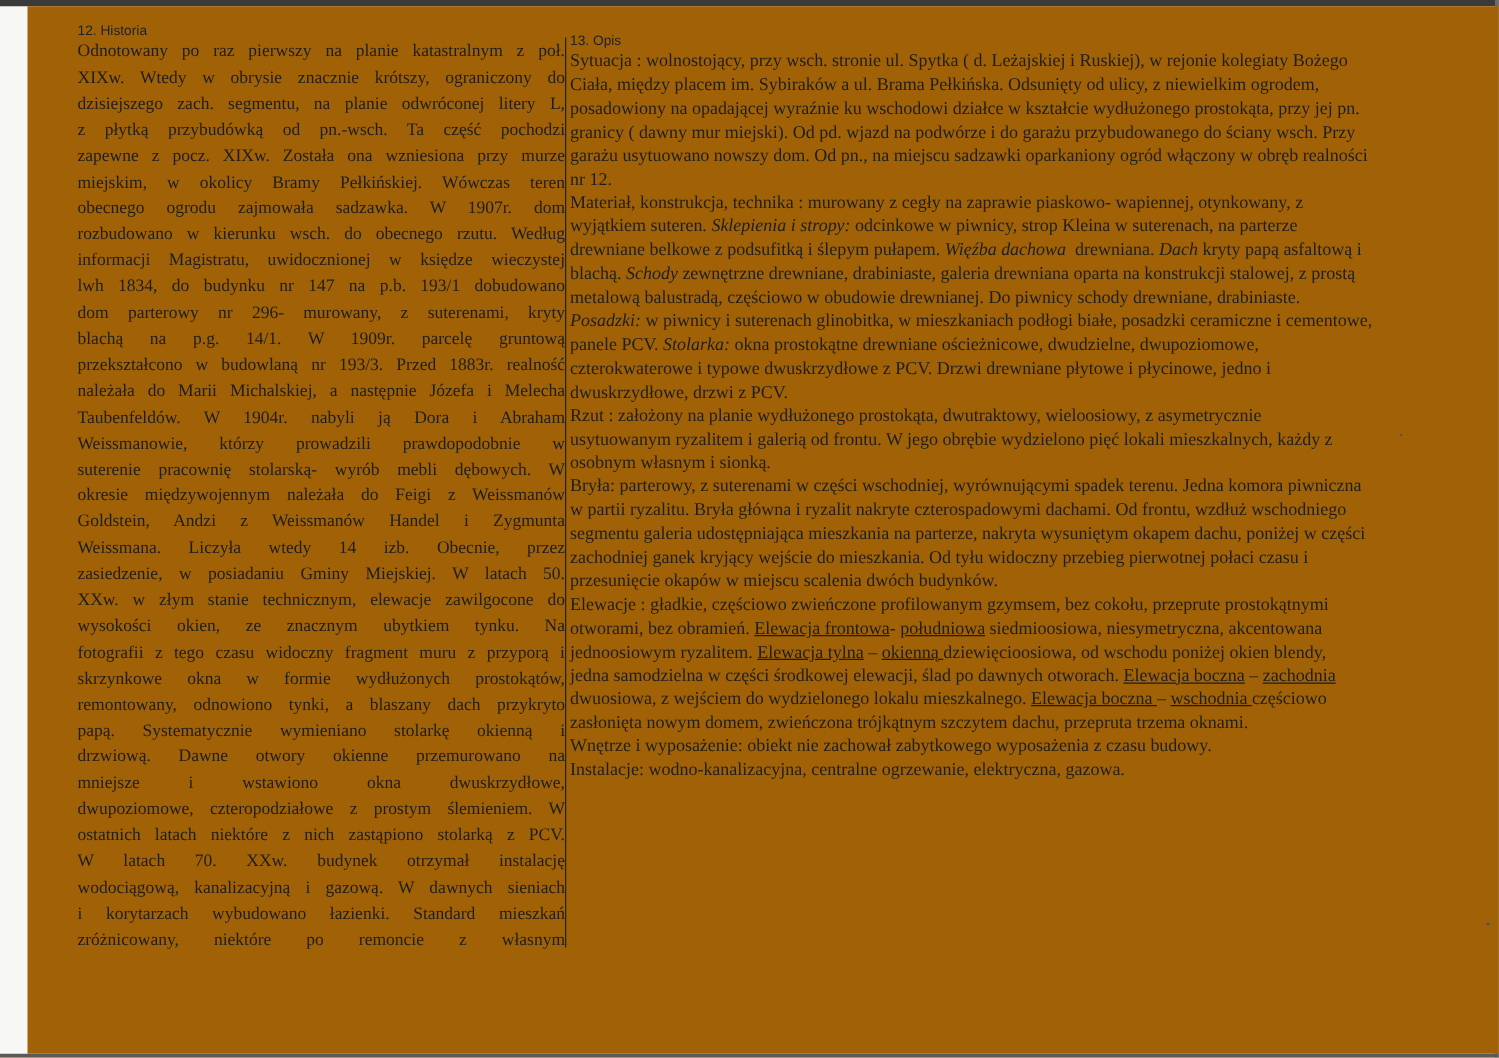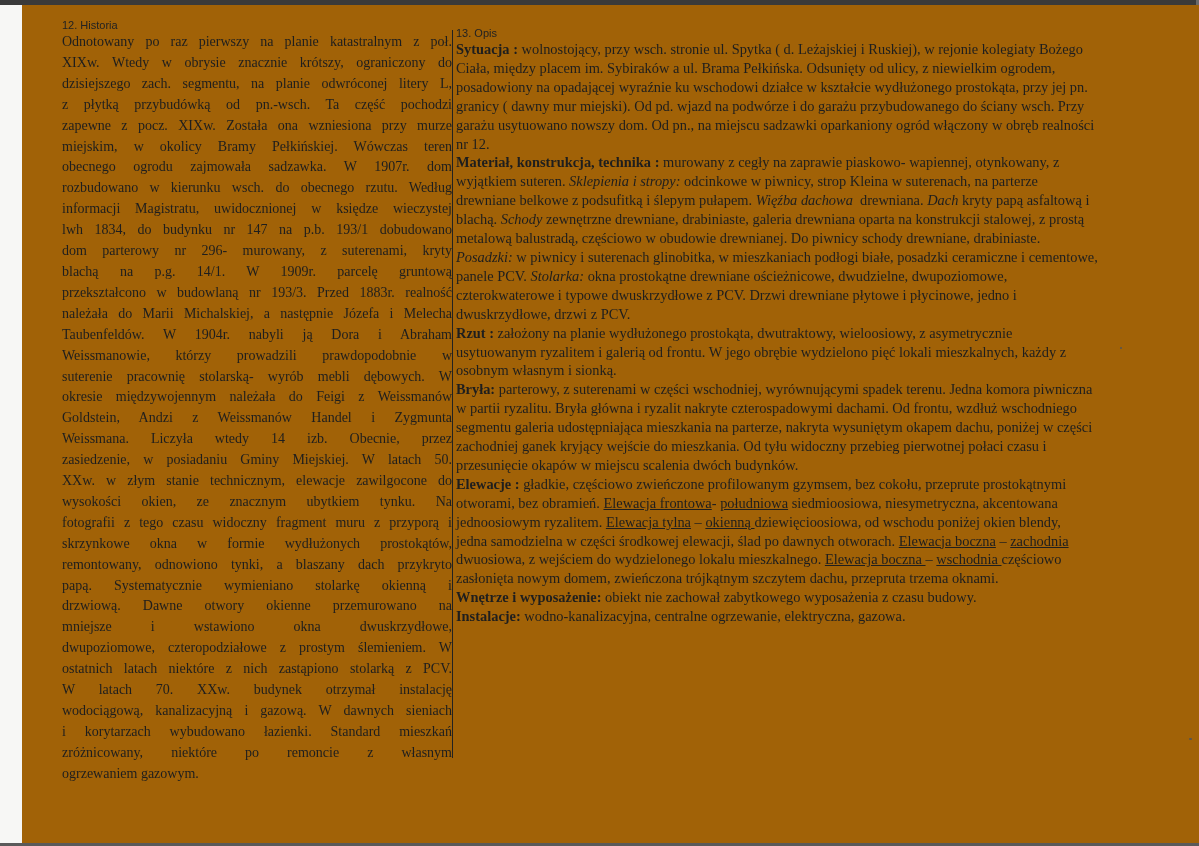--- a/index.html
+++ b/index.html
@@ -35,21 +35,21 @@
   }
   .left-text {
     font-size: 14px; line-height: 20.9px;
     text-align: justify; text-align-last: left;
     margin: 0;
   }
   .left-text .ln { display: block; text-align: justify; text-align-last: justify; white-space: nowrap; }
   .left-text .ln.last { text-align-last: left; }
   .right-text { font-size: 14.4px; line-height: 18.9px; margin: 0; }
   .right-text .ln { display: block; white-space: nowrap; }
-  b.h { font-weight: bold; text-align: right; }
+  b.h { font-weight: normal; text-align: right; }
   i.it { }
   u.ul { }
   .speck { position: absolute; width: 3px; height: 2px; background: #555; border-radius: 1px; }
 </style>
 </head>
 <body>
 
 <div class="scan-top"></div>
 <div class="scan-right"></div>
 <div class="scan-bottom"></div>
@@ -87,21 +87,20 @@
       <span class="ln">remontowany, odnowiono tynki, a blaszany dach przykryto</span>
       <span class="ln">papą. Systematycznie wymieniano stolarkę okienną i</span>
       <span class="ln">drzwiową. Dawne otwory okienne przemurowano na</span>
       <span class="ln">mniejsze i wstawiono okna dwuskrzydłowe,</span>
       <span class="ln">dwupoziomowe, czteropodziałowe z prostym ślemieniem. W</span>
       <span class="ln">ostatnich latach niektóre z nich zastąpiono stolarką z PCV.</span>
       <span class="ln">W latach 70. XXw. budynek otrzymał instalację</span>
       <span class="ln">wodociągową, kanalizacyjną i gazową. W dawnych sieniach</span>
       <span class="ln">i korytarzach wybudowano łazienki. Standard mieszkań</span>
       <span class="ln">zróżnicowany, niektóre po remoncie z własnym</span>
-      <span class="ln last">ogrzewaniem gazowym.</span>
     </div>
   </div>
 
   <div class="divider"></div>
 
   <div class="col-right">
     <div class="sec-label">13. Opis</div>
     <div class="right-text">
 
       <span class="ln"><b class="h">Sytuacja :</b><span> wolnostojący, przy wsch. stronie ul. Spytka ( d. Leżajskiej i Ruskiej), w rejonie kolegiaty Bożego</span></span>

